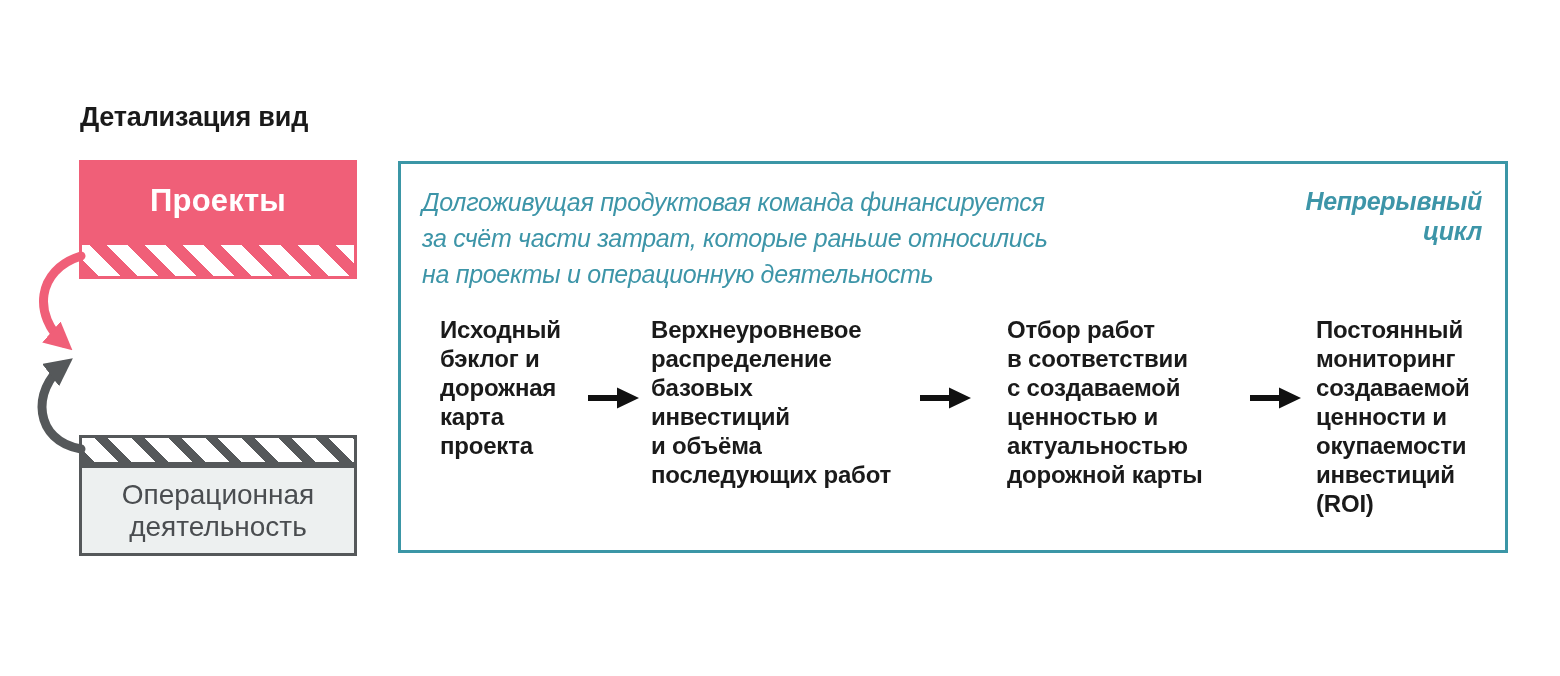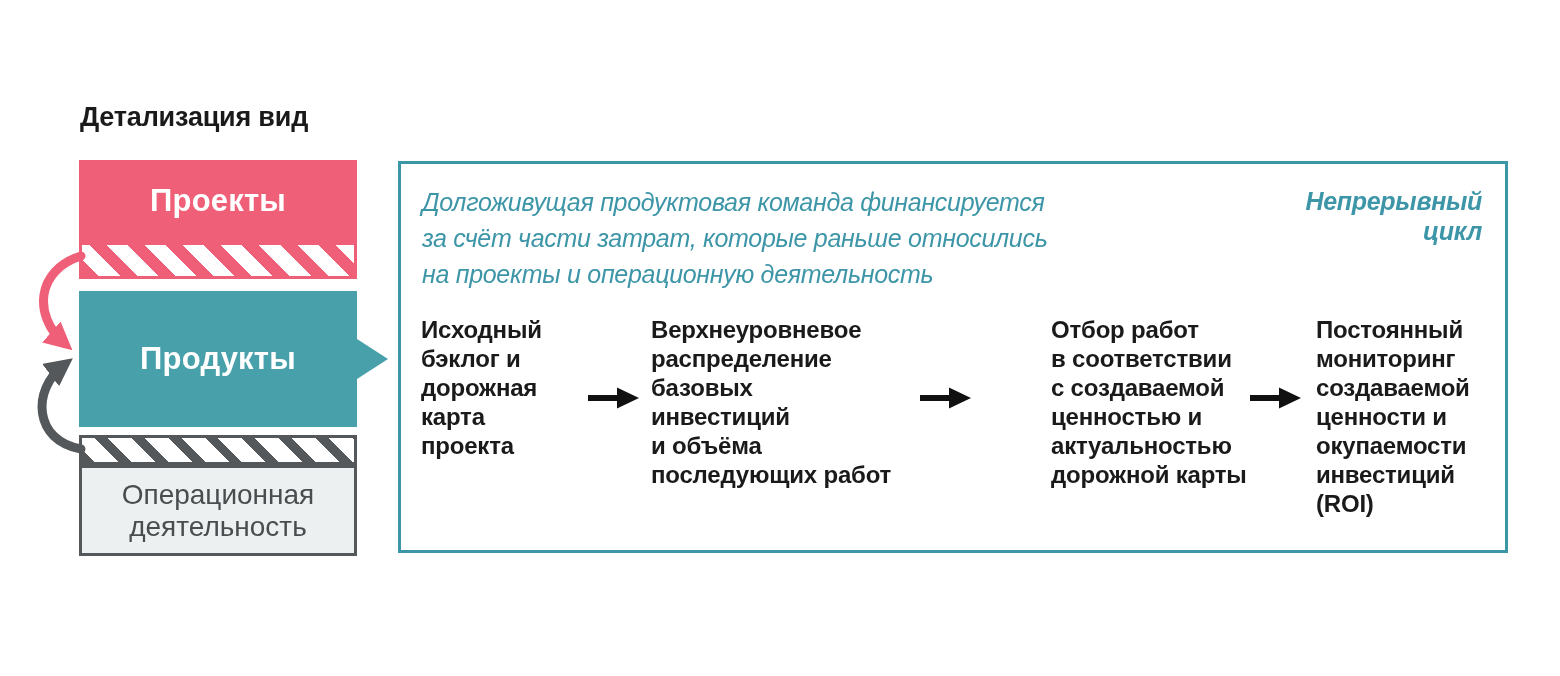--- a/index.html
+++ b/index.html
@@ -96,24 +96,20 @@
 <div id="canvas">
 
   <div class="abs heading" style="left:80px;top:102px;">Детализация вид</div>
 
   <div class="abs box-projects">
     <span class="box-label">Проекты</span>
   </div>
 
   <div class="abs hatch hatch-pink"></div>
 
-  <div class="abs box-products">
-    <span class="box-label">Продукты</span>
-    <span class="products-tip"></span>
-  </div>
 
   <div class="abs hatch hatch-gray"></div>
 
   <div class="abs box-operations">
     <span class="lines">Операционная
 деятельность</span>
   </div>
 
   <svg class="abs flow-svg" width="1560" height="676" viewBox="0 0 1560 676">
     <defs>
@@ -130,42 +126,42 @@
 
   <div class="abs detail-box"></div>
 
   <div class="abs note lines">Долгоживущая продуктовая команда финансируется
 за счёт части затрат, которые раньше относились
 на проекты и операционную деятельность</div>
 
   <div class="abs cycle lines">Непрерывный
 цикл</div>
 
-  <div class="abs step lines" style="left:421px;">Исходный
+  <div class="abs step lines" style="left:440px;">Исходный
 бэклог и
 дорожная
 карта
 проекта</div>
 
   <svg class="abs step-arrow" style="left:588px;" viewBox="0 0 52 26">
     <polygon points="0,10 29,10 29,2.5 51,13 29,23.5 29,16 0,16" fill="#111111"></polygon>
   </svg>
 
   <div class="abs step lines" style="left:651px;">Верхнеуровневое
 распределение
 базовых
 инвестиций
 и объёма
 последующих работ</div>
 
   <svg class="abs step-arrow" style="left:920px;" viewBox="0 0 52 26">
     <polygon points="0,10 29,10 29,2.5 51,13 29,23.5 29,16 0,16" fill="#111111"></polygon>
   </svg>
 
-  <div class="abs step lines" style="left:1007px;margin-left:44px;">Отбор работ
+  <div class="abs step lines" style="left:1007px;">Отбор работ
 в соответствии
 с создаваемой
 ценностью и
 актуальностью
 дорожной карты</div>
 
   <svg class="abs step-arrow" style="left:1250px;" viewBox="0 0 52 26">
     <polygon points="0,10 29,10 29,2.5 51,13 29,23.5 29,16 0,16" fill="#111111"></polygon>
   </svg>
 

